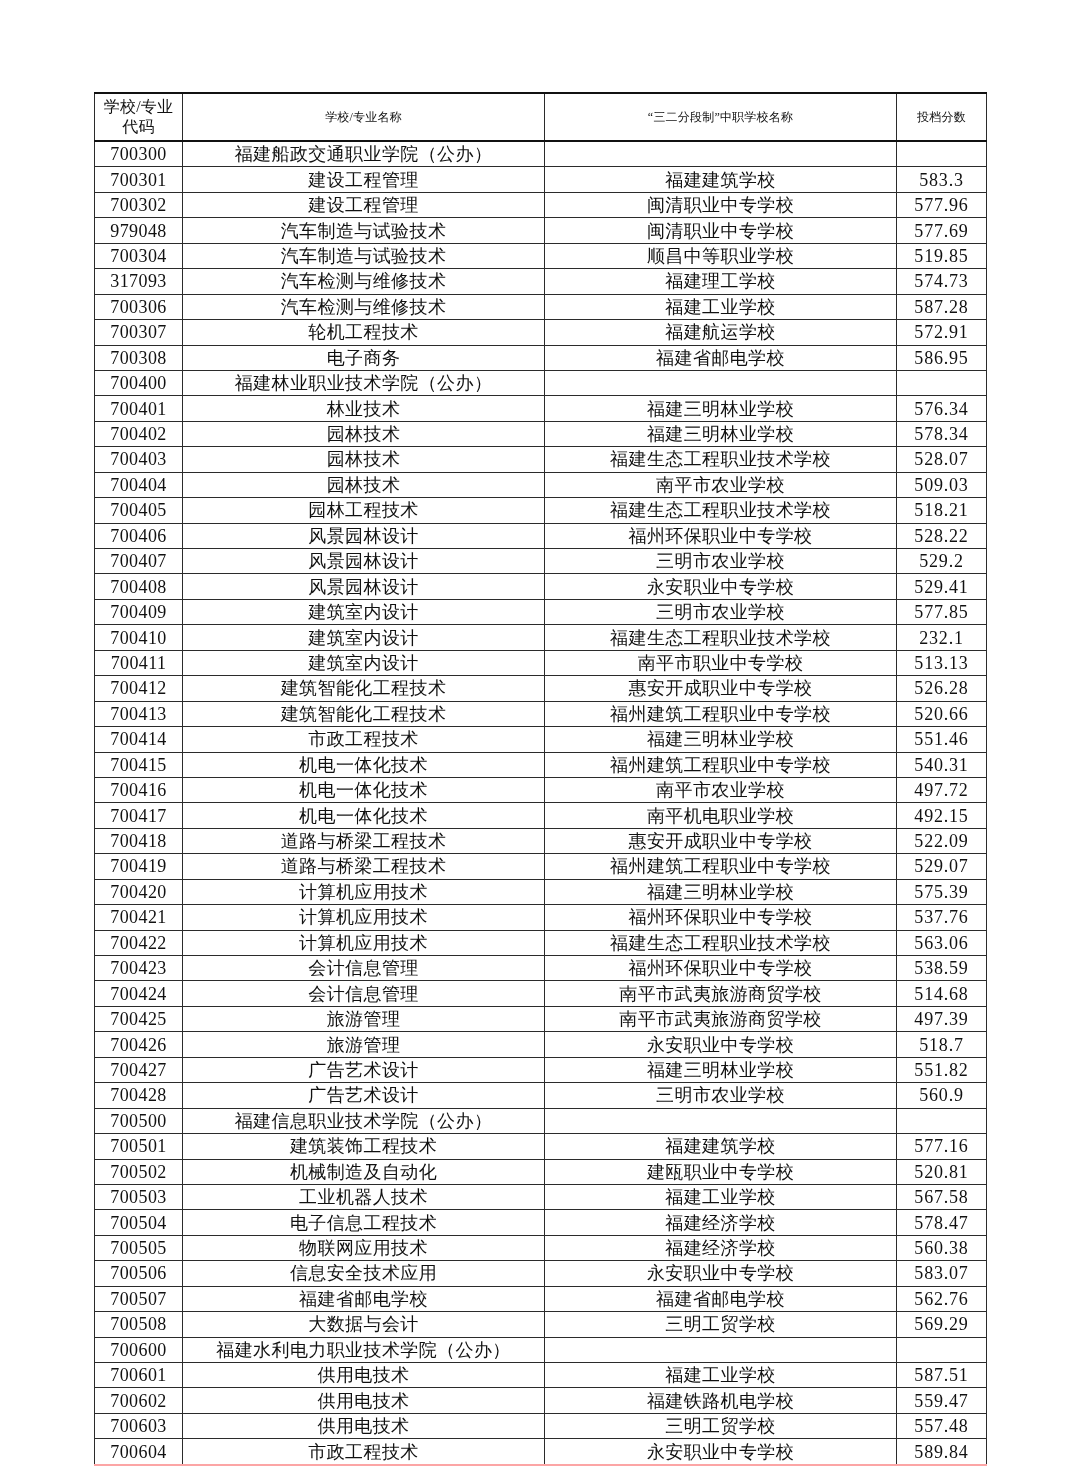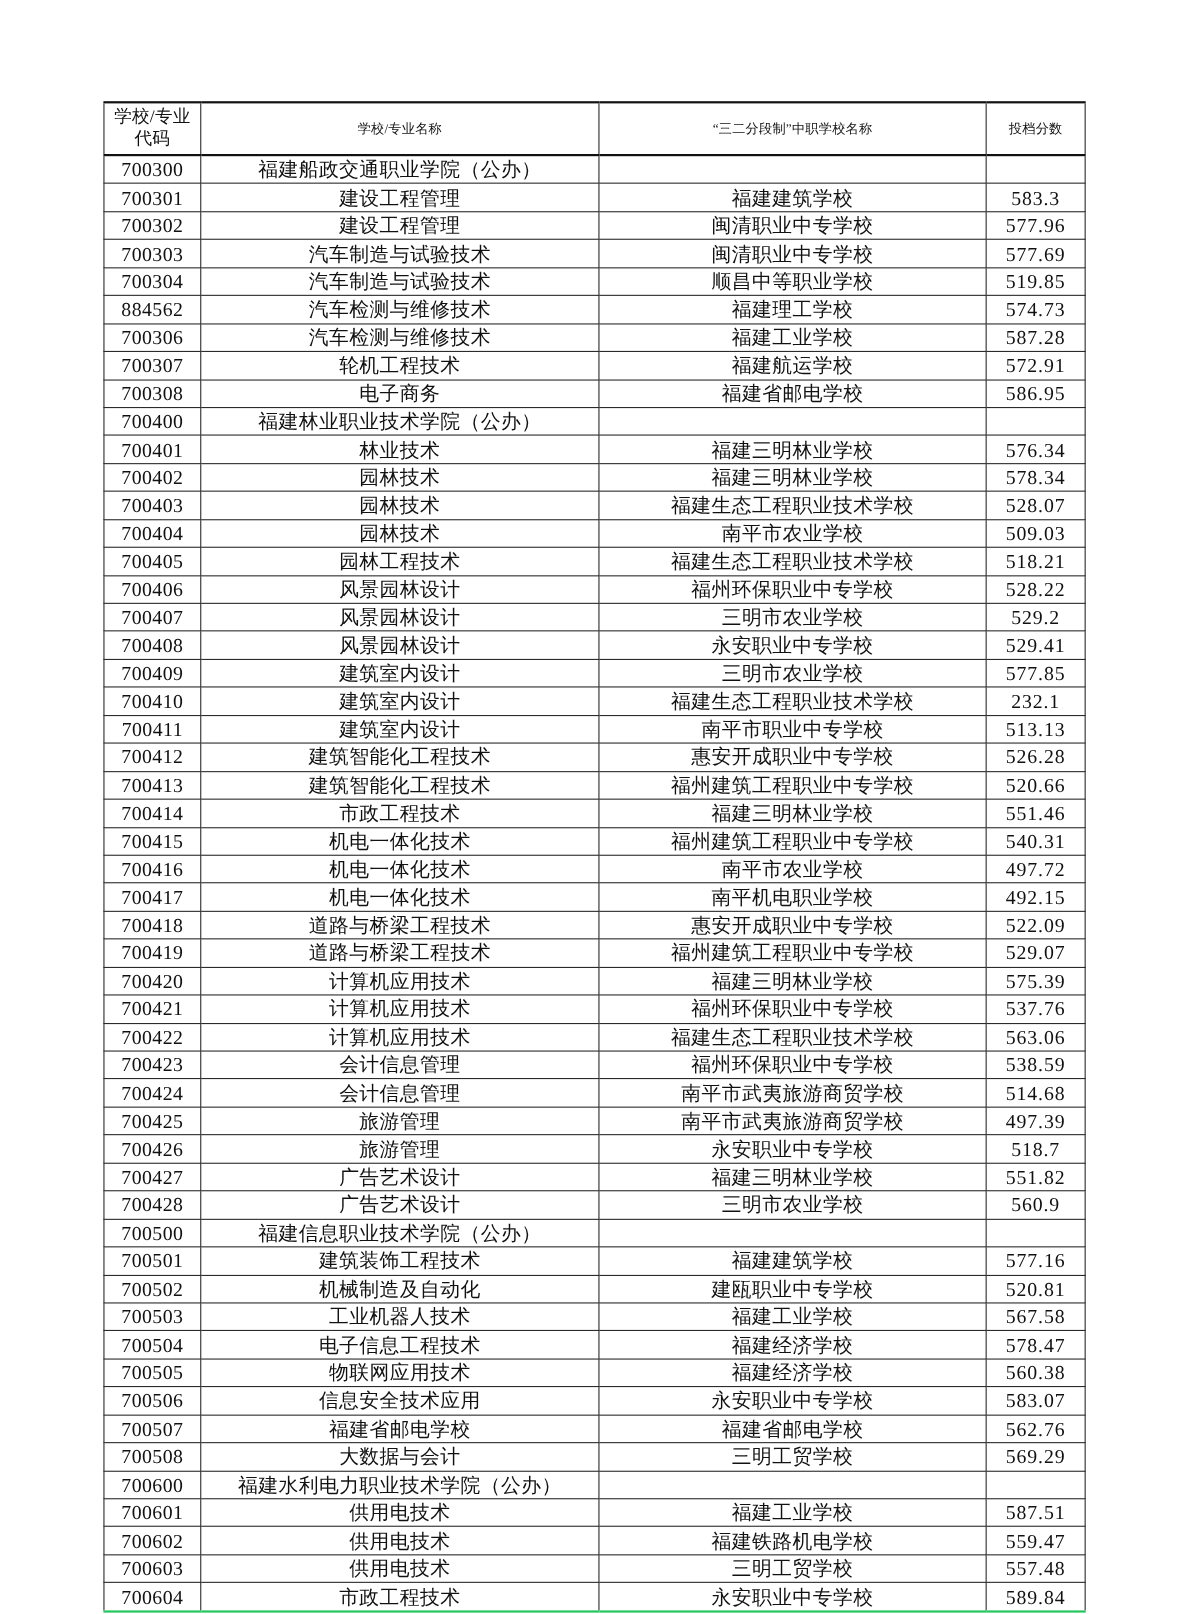--- a/index.html
+++ b/index.html
@@ -101,21 +101,21 @@
   
   tr.group-row td.major-cell {
     letter-spacing: 0.4px;
   }
   tr.group-row td.empty-cell {
     background: #ffffff;
   }
 
   
   table.score-table tbody tr:last-child td {
-    border-bottom: 2px solid #22c55e;
+    border-bottom: 2px solid #fca5a5;
   }
 
   .watermark {
     position: absolute;
     right: 22px;
     bottom: 12px;
     font-size: 11px;
     color: #fbfbfb;
     letter-spacing: 1px;
     user-select: none;
@@ -158,33 +158,33 @@
             <td class="school-cell">福建建筑学校</td>
             <td class="score-cell">583.3</td>
           </tr>
           <tr>
             <td class="code-cell">700302</td>
             <td class="major-cell">建设工程管理</td>
             <td class="school-cell">闽清职业中专学校</td>
             <td class="score-cell">577.96</td>
           </tr>
           <tr>
-            <td class="code-cell">700303</td>
+            <td class="code-cell">979048</td>
             <td class="major-cell">汽车制造与试验技术</td>
             <td class="school-cell">闽清职业中专学校</td>
             <td class="score-cell">577.69</td>
           </tr>
           <tr>
             <td class="code-cell">700304</td>
             <td class="major-cell">汽车制造与试验技术</td>
             <td class="school-cell">顺昌中等职业学校</td>
             <td class="score-cell">519.85</td>
           </tr>
           <tr>
-            <td class="code-cell">884562</td>
+            <td class="code-cell">317093</td>
             <td class="major-cell">汽车检测与维修技术</td>
             <td class="school-cell">福建理工学校</td>
             <td class="score-cell">574.73</td>
           </tr>
           <tr>
             <td class="code-cell">700306</td>
             <td class="major-cell">汽车检测与维修技术</td>
             <td class="school-cell">福建工业学校</td>
             <td class="score-cell">587.28</td>
           </tr>

